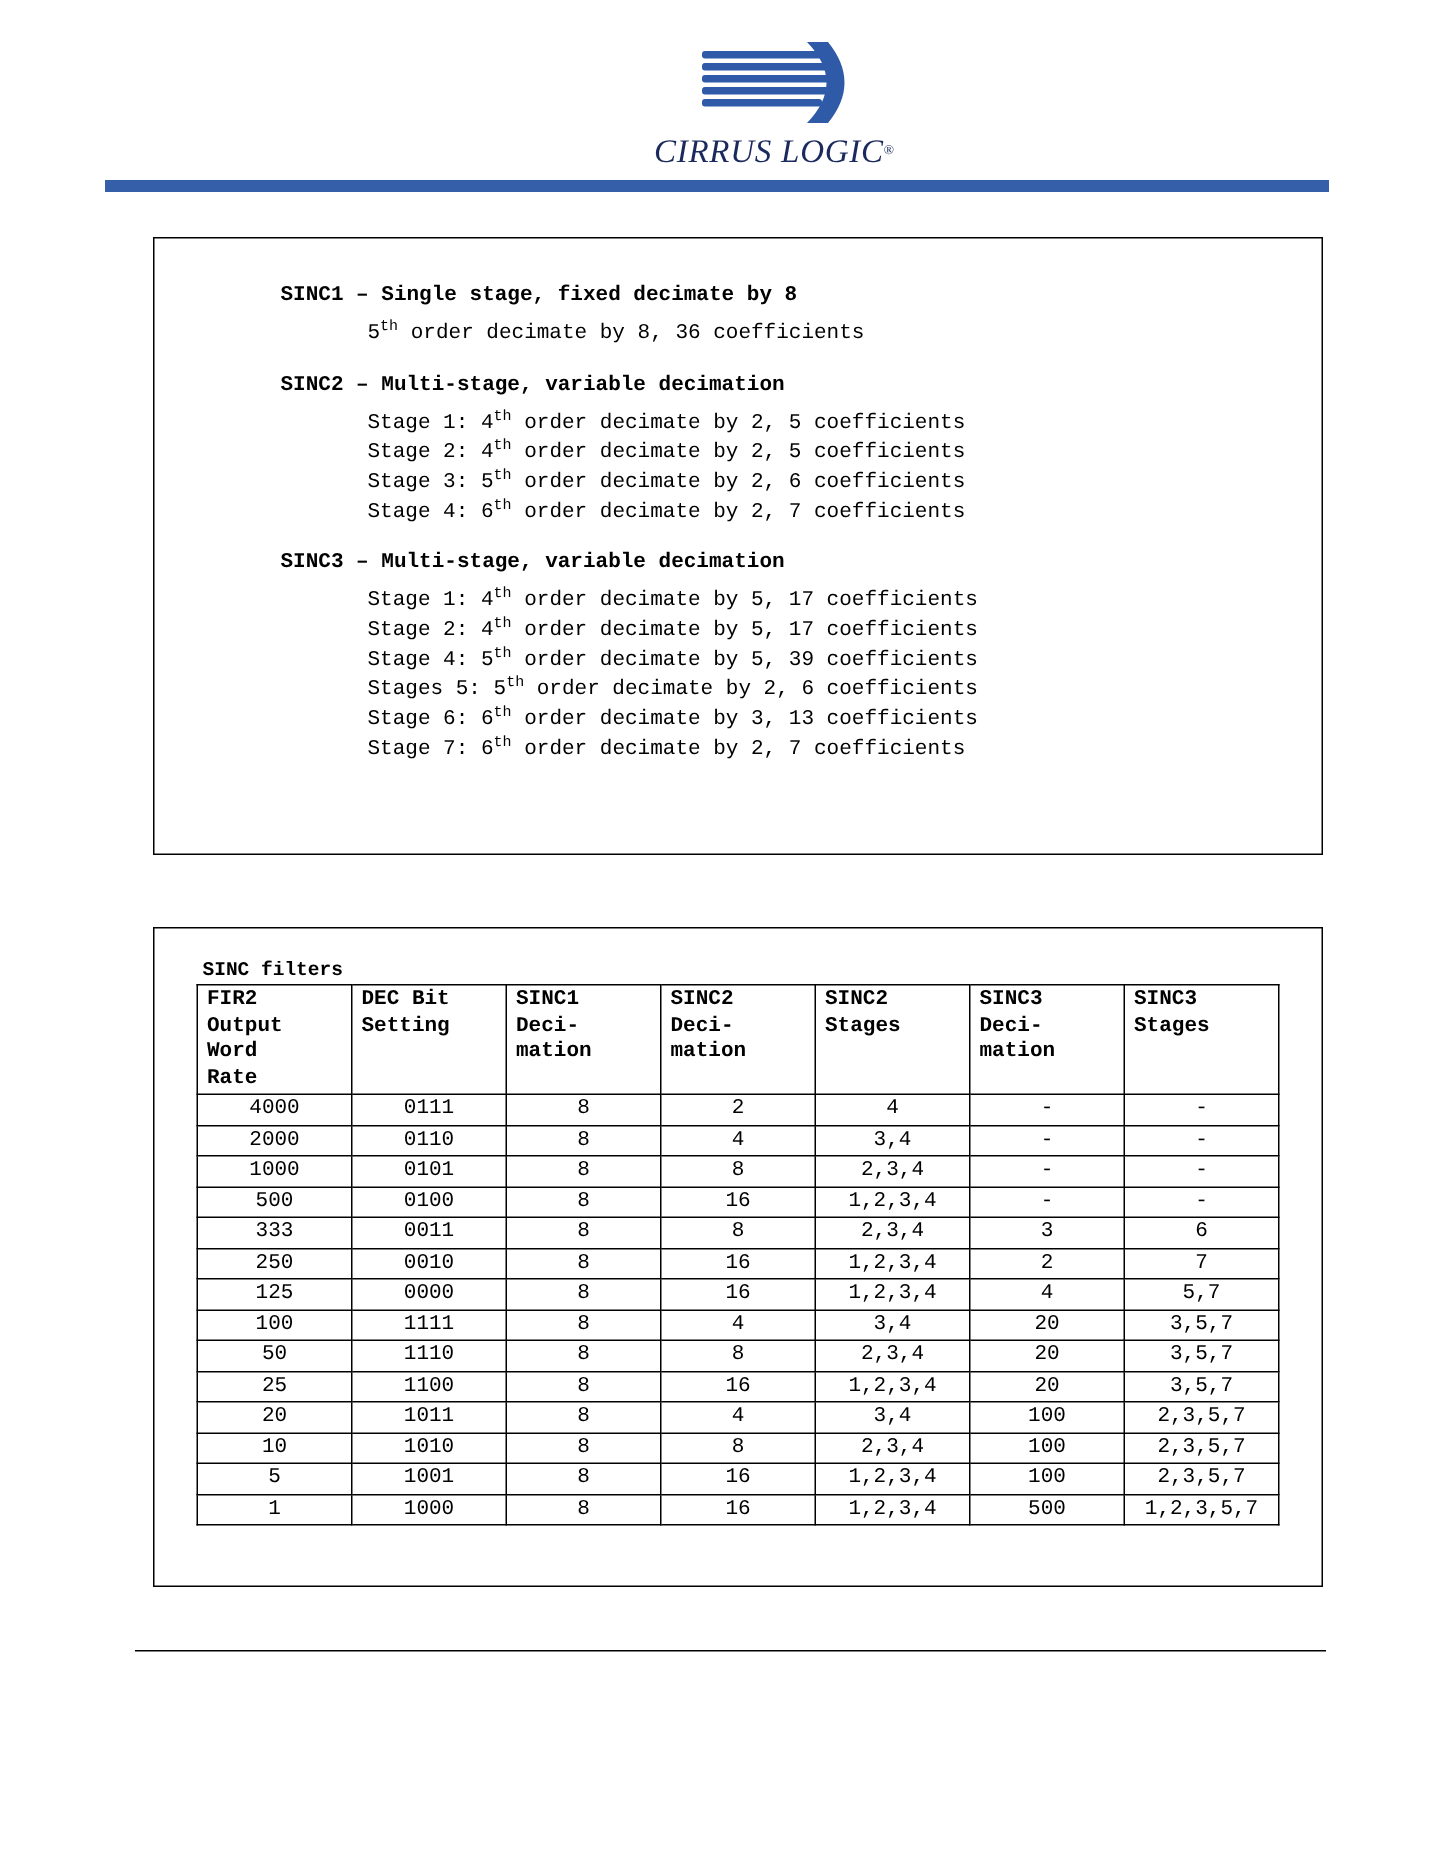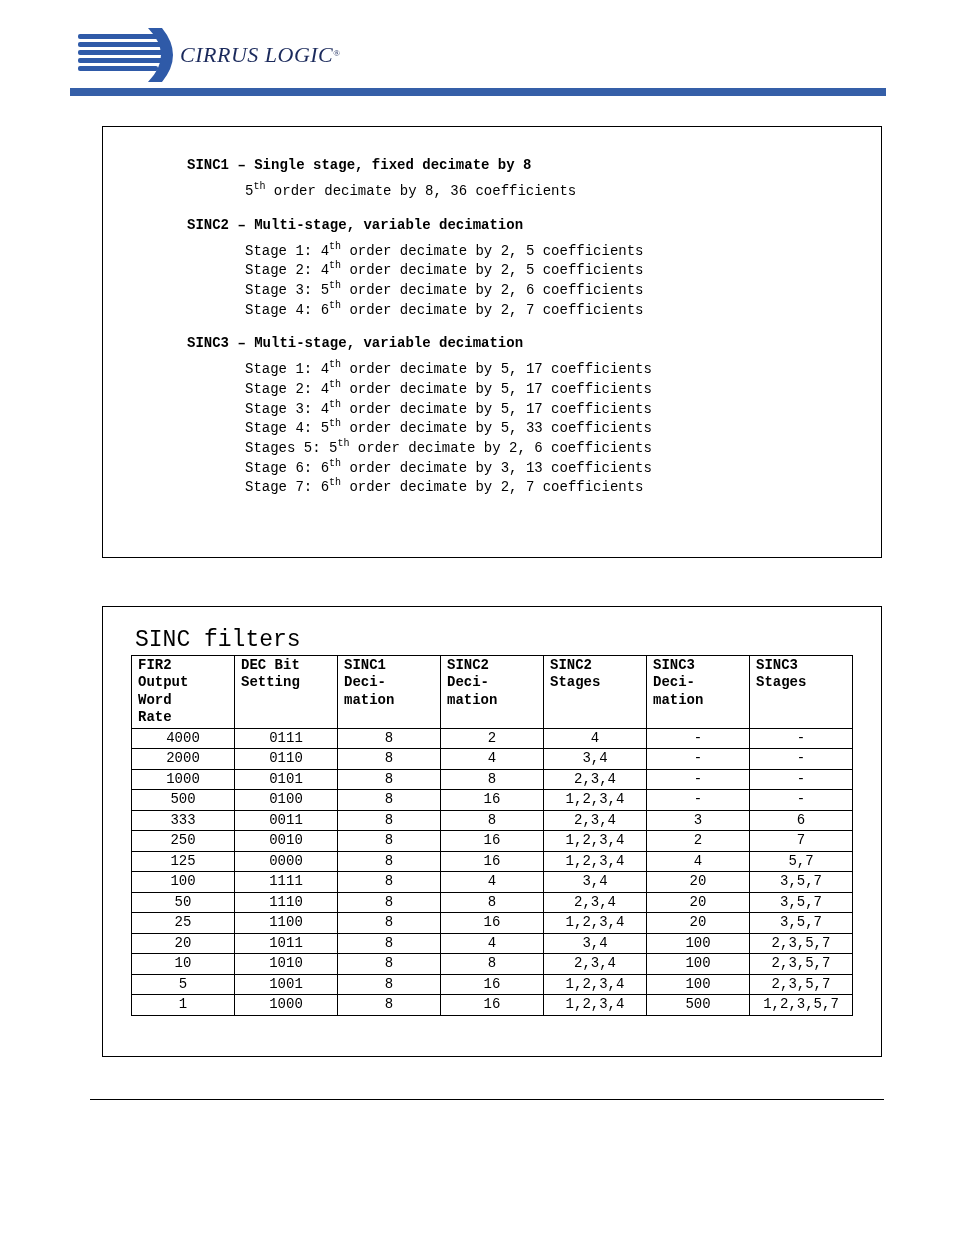--- a/index.html
+++ b/index.html
@@ -15,20 +15,21 @@
     position: relative;
     box-sizing: border-box;
   }
   .header {
     padding: 28px 0 0 78px;
   }
   .logo {
     display: flex;
     align-items: center;
     gap: 6px;
+    flex-direction: column;
   }
   .logo-name {
     font-family: Georgia, "Times New Roman", serif;
     font-style: italic;
     font-size: 22px;
     letter-spacing: 0.5px;
     color: #1b2a5c;
   }
   .logo-reg {
     font-family: Georgia, serif;
@@ -59,22 +60,22 @@
     margin: 2px 0 2px 118px;
     white-space: nowrap;
   }
   .ord { vertical-align: super; font-size: 10px; }
   .box2 {
     border: 1.5px solid #000;
     padding: 20px 28px 40px 28px;
     box-sizing: border-box;
   }
   .sinc-title {
-    font-weight: normal;
-    font-size: 23px;
+    font-weight: bold;
+    font-size: 13px;
     margin: 0 0 2px 4px;
   }
   table.sinc {
     border-collapse: collapse;
     width: 100%;
     table-layout: fixed;
     border-radius: 14px;
   }
   table.sinc th, table.sinc td {
     border: 1px solid #000;
@@ -135,22 +136,21 @@
           <div class="box-line"><span>Stage 1: </span><span>4</span><span class="ord">th</span><span> order decimate by 2, 5 coefficients</span></div>
           <div class="box-line"><span>Stage 2: </span><span>4</span><span class="ord">th</span><span> order decimate by 2, 5 coefficients</span></div>
           <div class="box-line"><span>Stage 3: </span><span>5</span><span class="ord">th</span><span> order decimate by 2, 6 coefficients</span></div>
           <div class="box-line"><span>Stage 4: </span><span>6</span><span class="ord">th</span><span> order decimate by 2, 7 coefficients</span></div>
         </div>
 
       <div class="box-title" style="margin-top:18px">SINC3 – Multi-stage, variable decimation</div>
       <div id="sinc3-stages">
           <div class="box-line"><span>Stage 1: </span><span>4</span><span class="ord">th</span><span> order decimate by 5, 17 coefficients</span></div>
           <div class="box-line"><span>Stage 2: </span><span>4</span><span class="ord">th</span><span> order decimate by 5, 17 coefficients</span></div>
-          <div class="box-line"><span>Stage 3: </span><span>4</span><span class="ord">th</span><span> order decimate by 5, 17 coefficients</span></div>
-          <div class="box-line"><span>Stage 4: </span><span>5</span><span class="ord">th</span><span> order decimate by 5, 33 coefficients</span></div>
+          <div class="box-line"><span>Stage 4: </span><span>5</span><span class="ord">th</span><span> order decimate by 5, 39 coefficients</span></div>
           <div class="box-line"><span>Stages 5: </span><span>5</span><span class="ord">th</span><span> order decimate by 2,  6 coefficients</span></div>
           <div class="box-line"><span>Stage 6: </span><span>6</span><span class="ord">th</span><span> order decimate by 3, 13 coefficients</span></div>
           <div class="box-line"><span>Stage 7: </span><span>6</span><span class="ord">th</span><span> order decimate by 2,  7 coefficients</span></div>
         </div>
 
     </div>
 
     <div class="box2">
       <div class="sinc-title">SINC filters</div>
       <table class="sinc">

